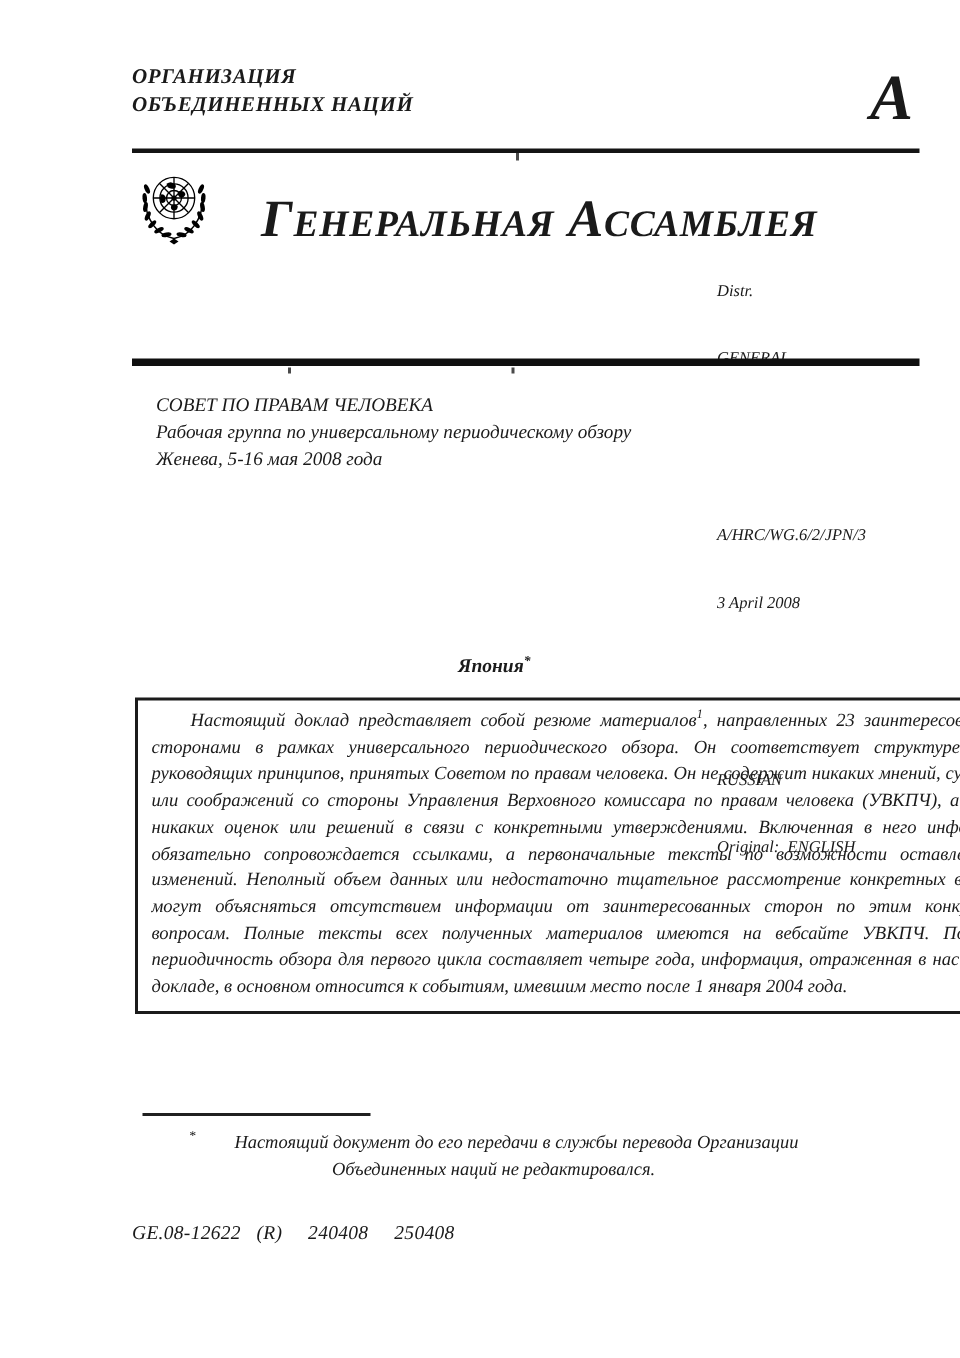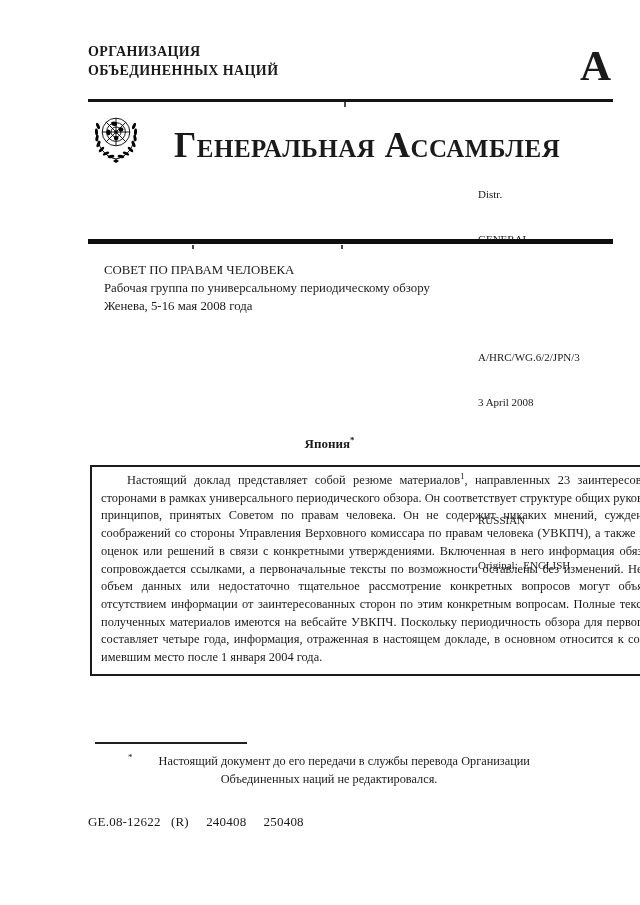--- a/index.html
+++ b/index.html
@@ -1,21 +1,21 @@
 <!DOCTYPE html>
 <html><head>
 <meta charset="utf-8">
 <title>A/HRC/WG.6/2/JPN/3</title>
 <style>
   html,body { margin:0; padding:0; background:#ffffff; }
   .page {
     position:relative; width:640px; height:905px; background:#ffffff;
     font-family:"Liberation Serif", serif; color:#1a1a1a; overflow:hidden;
   }
-  .abs { position:absolute; }
+  .abs { position:absolute;font-style:italic; }
 
   
   .org { left:88px; top:42px; font-weight:bold; font-size:14px; line-height:19px; letter-spacing:0.4px; }
   .doc-letter { left:580px; top:44px; font-size:43px; font-weight:bold; line-height:1; }
 
   .rule-top { left:88px; top:99px; width:525px; height:3px; background:#141414; }
   .rule-thick { left:88px; top:239px; width:525px; height:5px; background:#0f0f0f; }
   .tick { background:#4a4a4a; width:2px; }
 
   .emblem { left:91px; top:109px; width:50px; height:56px; }

